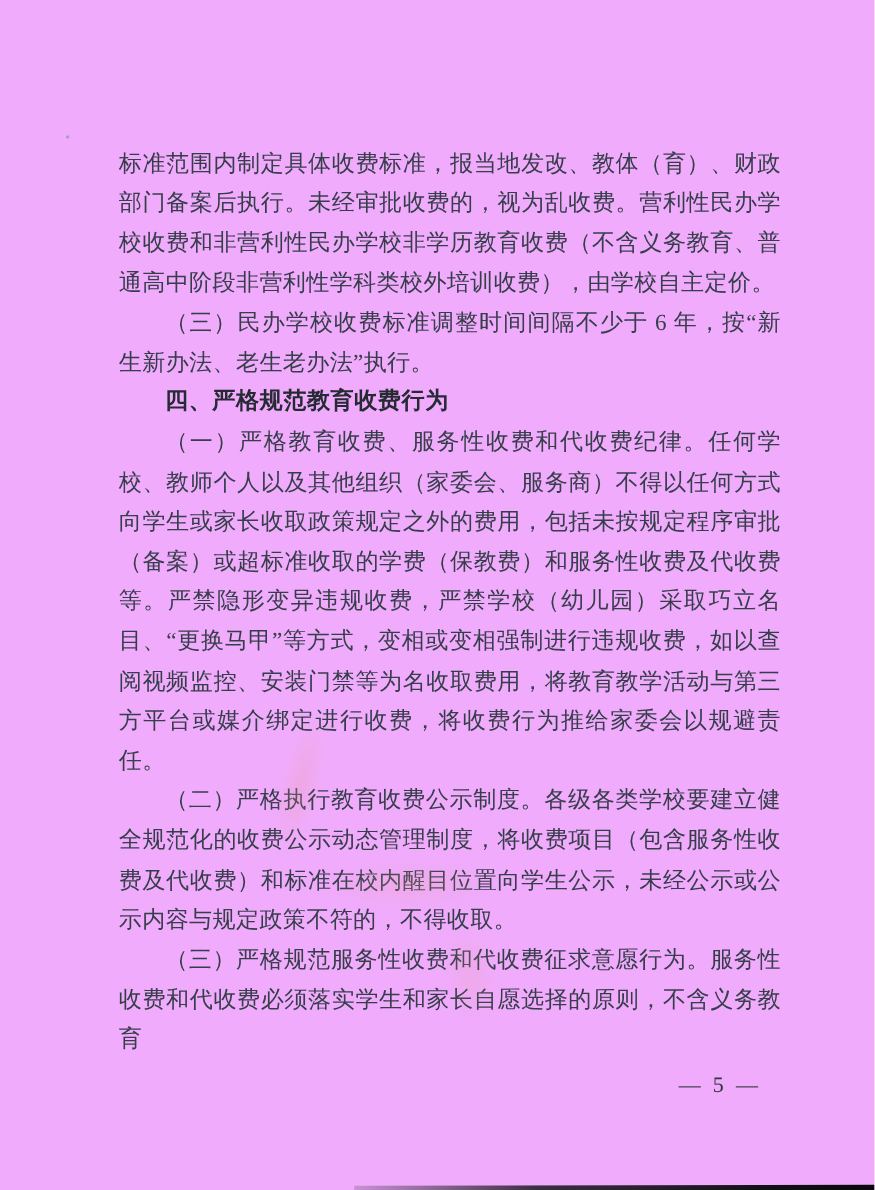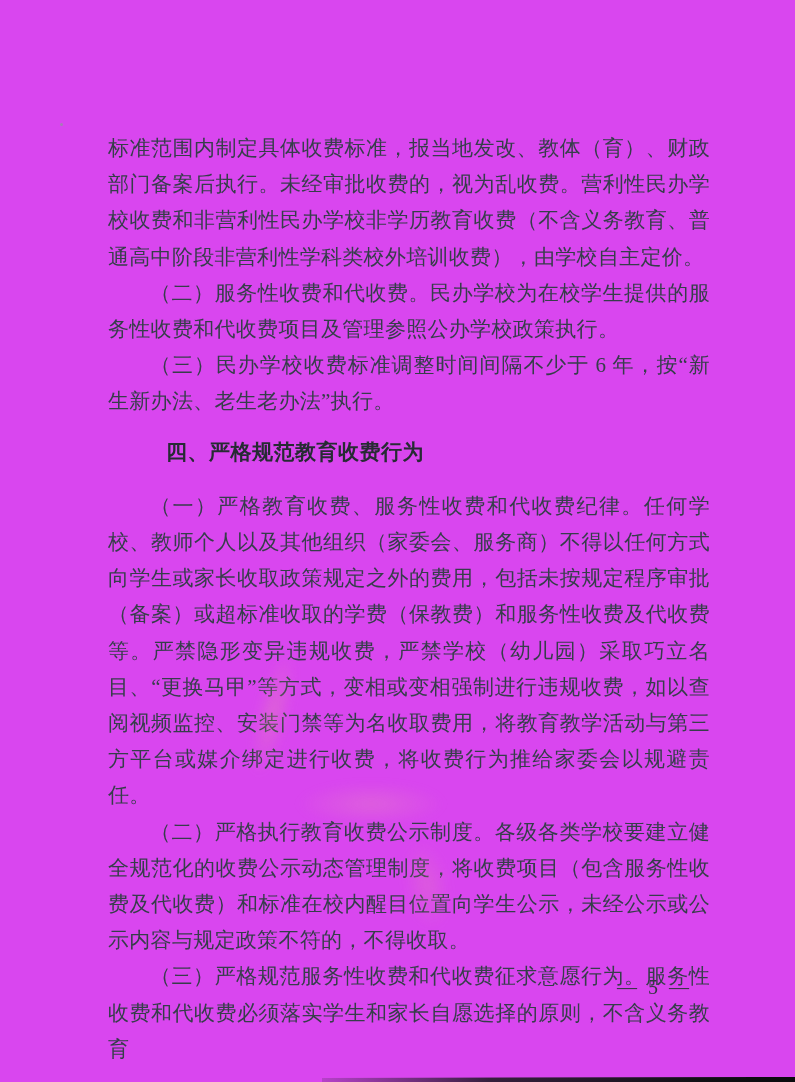--- a/index.html
+++ b/index.html
@@ -4,21 +4,21 @@
 <style>
   html, body {
     margin: 0;
     padding: 0;
     background: #ffffff;
   }
   .page {
     position: relative;
     width: 795px;
     height: 1082px;
-    background: #d946ef;
+    background: #f0abfc;
     overflow: hidden;
     font-family: "Liberation Serif", "DejaVu Serif", serif;
   }
   .content {
     position: absolute;
     left: 108px;
     top: 130px;
     width: 602px;
     color: #363e4a;
     font-size: 21px;
@@ -28,23 +28,23 @@
     letter-spacing: 0.3px;
   }
   .para {
     margin: 0;
     text-indent: 2em;
   }
   .para.no-indent {
     text-indent: 0;
   }
   .section-heading {
-    margin: 16px;
+    margin: 0;
     text-indent: 2em;
-    font-family: Liberation Mono, monospace;
+    font-family: Liberation Sans, sans-serif;
     font-weight: bold;
     color: #262b33;
     letter-spacing: 0.5px;
   }
   .page-number {
     position: absolute;
     top: 976px;
     right: 103px;
     font-size: 20px;
     color: #30363f;
@@ -96,21 +96,20 @@
 </style>
 </head>
 <body>
 
 <div class="page">
 
   <div class="speck"></div>
 
   <div class="content">
     <p class="para no-indent">标准范围内制定具体收费标准，报当地发改、教体（育）、财政部门备案后执行。未经审批收费的，视为乱收费。营利性民办学校收费和非营利性民办学校非学历教育收费（不含义务教育、普通高中阶段非营利性学科类校外培训收费），由学校自主定价。</p>
-    <p class="para">（二）服务性收费和代收费。民办学校为在校学生提供的服务性收费和代收费项目及管理参照公办学校政策执行。</p>
     <p class="para">（三）民办学校收费标准调整时间间隔不少于 6 年，按“新生新办法、老生老办法”执行。</p>
     <p class="section-heading">四、严格规范教育收费行为</p>
     <p class="para">（一）严格教育收费、服务性收费和代收费纪律。任何学校、教师个人以及其他组织（家委会、服务商）不得以任何方式向学生或家长收取政策规定之外的费用，包括未按规定程序审批（备案）或超标准收取的学费（保教费）和服务性收费及代收费等。严禁隐形变异违规收费，严禁学校（幼儿园）采取巧立名目、“更换马甲”等方式，变相或变相强制进行违规收费，如以查阅视频监控、安装门禁等为名收取费用，将教育教学活动与第三方平台或媒介绑定进行收费，将收费行为推给家委会以规避责任。</p>
     <p class="para">（二）严格执行教育收费公示制度。各级各类学校要建立健全规范化的收费公示动态管理制度，将收费项目（包含服务性收费及代收费）和标准在校内醒目位置向学生公示，未经公示或公示内容与规定政策不符的，不得收取。</p>
     <p class="para">（三）严格规范服务性收费和代收费征求意愿行为。服务性收费和代收费必须落实学生和家长自愿选择的原则，不含义务教育</p>
   </div>
 
   <div class="bleed-mark bleed-1"></div>
   <div class="bleed-mark bleed-2"></div>
   <div class="bleed-mark bleed-3"></div>

